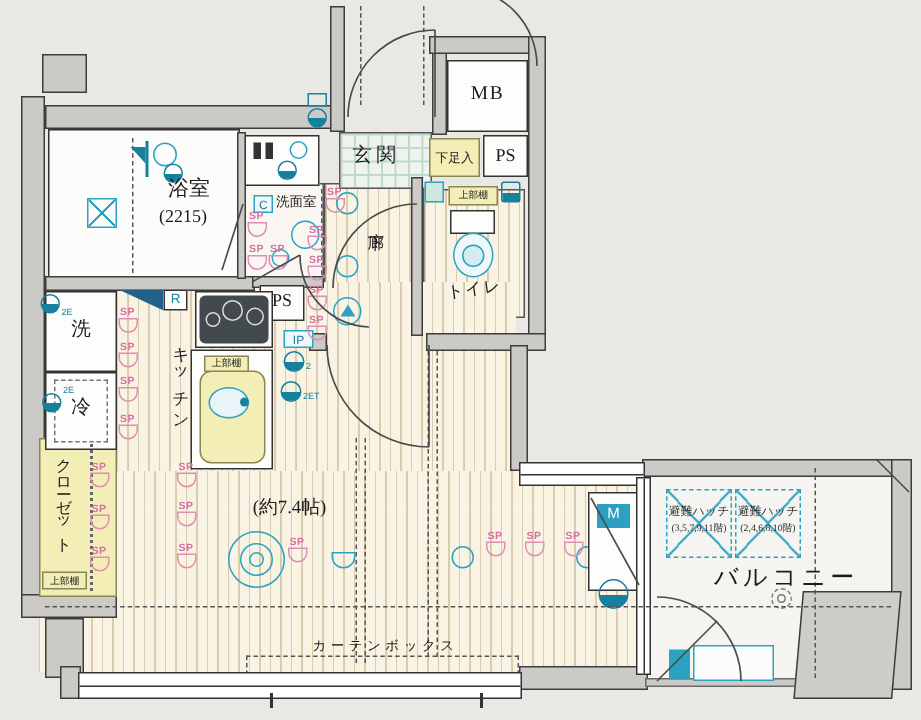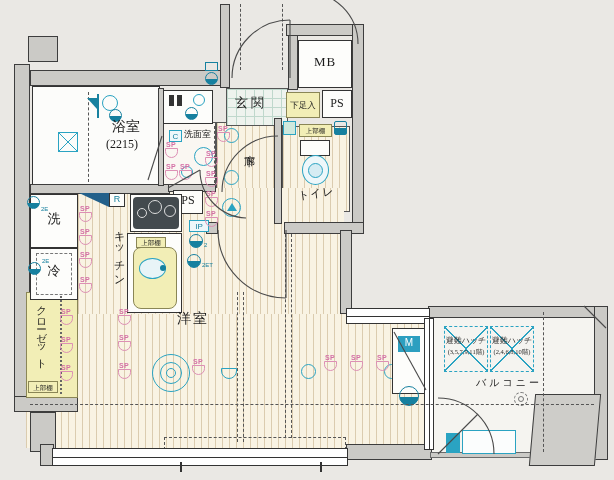--- a/index.html
+++ b/index.html
@@ -215,21 +215,21 @@
     </div>
   <div class="a spm" style="left:58px;top:336px;">
       <b>SP</b>
       <i></i>
     </div>
   <div class="a spm" style="left:58px;top:364px;">
       <b>SP</b>
       <i></i>
     </div>
 
-  <div class="a lbl" style="left:150px;top:312px;width:86px;text-align:center;font-size:14px;letter-spacing:2px;">洋室</div>
+  <div class="a lbl" style="left:145px;top:332px;width:96px;text-align:center;font-size:12.5px;">(約7.4帖)</div>
   <div class="a rng" style="left:152px;top:354px;width:38px;height:38px;"></div>
   <div class="a rng" style="left:160px;top:362px;width:22px;height:22px;"></div>
   <div class="a rng" style="left:166px;top:368px;width:10px;height:10px;"></div>
   <div class="a spm" style="left:190px;top:358px;">
       <b>SP</b>
       <i></i>
     </div>
   <div class="a" style="left:221px;top:368px;width:16px;height:11px;border:1.4px solid #2aa3c2;border-radius:0 0 10px 10px;z-index:4;"></div>
 
   <div class="a spm" style="left:116px;top:308px;">
@@ -258,31 +258,32 @@
       <b>SP</b>
       <i></i>
     </div>
   <div class="a rng" style="left:384px;top:364px;width:15px;height:15px;"></div>
 
   <div class="a box" style="left:392px;top:328px;width:36px;height:66px;"></div>
   <div class="a" style="left:398px;top:336px;width:22px;height:16px;background:#2d9fc0;z-index:5;"></div>
   <div class="a lbl" style="left:398px;top:338px;width:22px;text-align:center;font-size:10px;color:#fff;font-family:'Liberation Sans',sans-serif;">M</div>
   <div class="a hc" style="left:399px;top:386px;width:20px;height:20px;z-index:5;"></div>
 
+  <div class="a lbl" style="left:168px;top:426px;width:178px;text-align:center;font-size:9px;letter-spacing:3px;">カーテンボックス</div>
   <div class="a" style="left:164px;top:437px;width:182px;height:13px;border:1px dashed #555;z-index:4;"></div>
 
   <div class="a hatch xb" style="left:444px;top:326px;width:44px;height:46px;">
     <b style="top:8px;font-size:8px;">避難ハッチ</b>
     <b style="top:21px;font-size:6.5px;">(3,5,7,9,11階)</b>
   </div>
   <div class="a hatch xb" style="left:490px;top:326px;width:44px;height:46px;">
     <b style="top:8px;font-size:8px;">避難ハッチ</b>
     <b style="top:21px;font-size:6.5px;">(2,4,6,8,10階)</b>
   </div>
-  <div class="a lbl" style="left:476px;top:378px;font-size:10px;letter-spacing:3px;">バルコニー</div>
+  <div class="a lbl" style="left:476px;top:378px;font-size:16px;letter-spacing:3px;">バルコニー</div>
   <div class="a" style="left:514px;top:392px;width:14px;height:14px;border:1.2px dashed #777;border-radius:50%;z-index:4;"></div>
   <div class="a rng" style="left:518px;top:396px;width:6px;height:6px;border-color:#777;"></div>
   <div class="a xb" style="left:462px;top:430px;width:54px;height:24px;border:1.8px solid #2aa3c2;color:#2aa3c2;background:#fbfdfd;z-index:4;"></div>
   <div class="a" style="left:446px;top:433px;width:14px;height:20px;background:#2aa3c2;z-index:4;"></div>
 
   <div class="a dash-h" style="left:58px;top:71px;width:168px;"></div>
   <div class="a dash-v" style="left:240px;top:4px;height:66px;"></div>
   <div class="a dash-v" style="left:282px;top:4px;height:66px;"></div>
   <div class="a dash-v" style="left:237px;top:292px;height:150px;"></div>
   <div class="a dash-v" style="left:243px;top:292px;height:150px;"></div>

